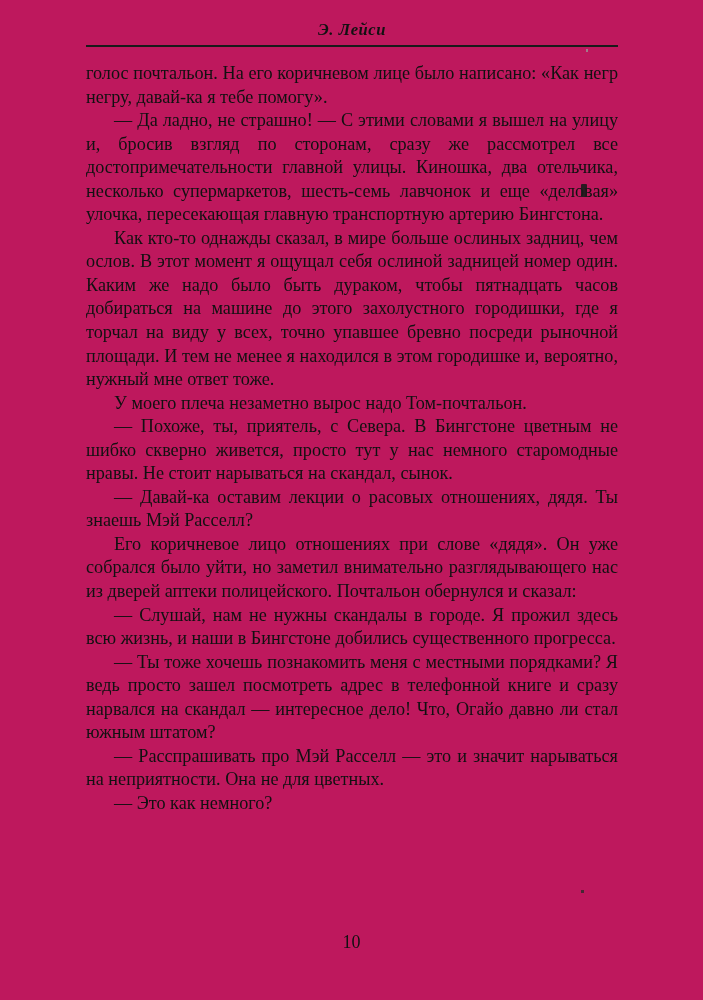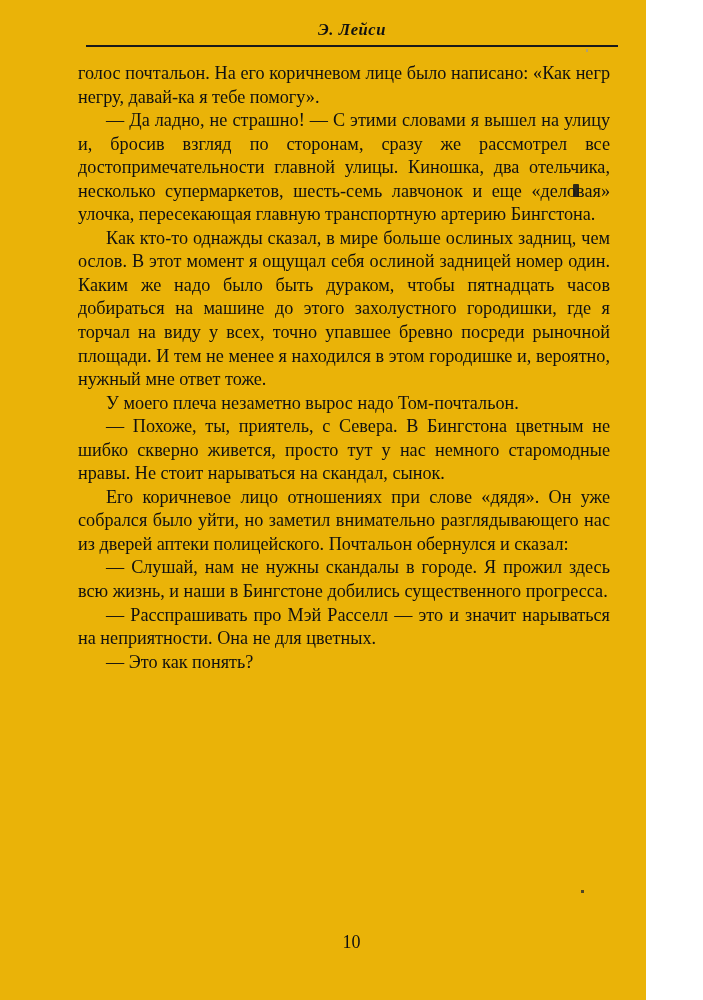--- a/index.html
+++ b/index.html
@@ -11,23 +11,23 @@
     width: 703px;
     height: 1000px;
     overflow: hidden;
     font-family: "Liberation Serif", "DejaVu Serif", serif;
     color: #111111;
     position: relative;
   }
 
   .page {
     position: relative;
-    width: 646px;
+    width: 703px;
     height: 1000px;
-    background: #eab308;
+    background: #be185d;
     box-sizing: border-box;
   }
 
   
   .running-head {
     position: absolute;
     left: 86px;
     top: 20px;
     width: 532px;
     text-align: center;
@@ -53,21 +53,21 @@
     top: 49px;
     width: 2px;
     height: 3px;
     background: #9a9a9a;
     opacity: .75;
   }
 
   
   .body-text {
     position: absolute;
-    left: 78px;
+    left: 86px;
     top: 62px;
     width: 532px;
   }
 
   .para {
     margin: 0;
     text-align: justify;
     text-justify: inter-word;
     font-size: 18.2px;
     line-height: 23.55px;
@@ -128,24 +128,26 @@
   <div class="running-head">Э. Лейси</div>
 
   <div class="head-rule"></div>
   <div class="head-speck"></div>
 
   <div class="body-text">
     <p class="para no-indent">голос почтальон. На его коричневом лице было написано: «Как негр негру, давай-ка я тебе помогу».</p>
     <p class="para">— Да ладно, не страшно! — С этими словами я вышел на улицу и, бросив взгляд по сторонам, сразу же рассмотрел все достопримечательности главной улицы. Киношка, два отельчика, несколько супермаркетов, шесть-семь лавчонок и еще <span class="ink-blot">«деловая»</span> улочка, пересекающая главную транспортную артерию Бингстона.</p>
     <p class="para">Как кто-то однажды сказал, в мире больше ослиных задниц, чем ослов. В этот момент я ощущал себя ослиной задницей номер один. Каким же надо было быть дураком, чтобы пятнадцать часов добираться на машине до этого захолустного городишки, где я торчал на виду у всех, точно упавшее бревно посреди рыночной площади. И тем не менее я находился в этом городишке и, вероятно, нужный мне ответ тоже.</p>
     <p class="para">У моего плеча незаметно вырос надо Том-почтальон.</p>
-    <p class="para">— Похоже, ты, приятель, с Севера. В Бингстона цветным не шибко скверно живется, просто тут у нас немного старомодные нравы. Не стоит нарываться на скандал, сынок.</p>
+    <p class="para">— Похоже, ты, приятель, с Севера. В Бингстоне цветным не шибко скверно живется, просто тут у нас немного старомодные нравы. Не стоит нарываться на скандал, сынок.</p>
+    <p class="para">— Давай-ка оставим лекции о расовых отношениях, дядя. Ты знаешь Мэй Расселл?</p>
     <p class="para">Его коричневое лицо отношениях при слове «дядя». Он уже собрался было уйти, но заметил внимательно разглядывающего нас из дверей аптеки полицейского. Почтальон обернулся и сказал:</p>
     <p class="para">— Слушай, нам не нужны скандалы в городе. Я прожил здесь всю жизнь, и наши в Бингстоне добились существенного прогресса.</p>
+    <p class="para">— Ты тоже хочешь познакомить меня с местными порядками? Я ведь просто зашел посмотреть адрес в телефонной книге и сразу нарвался на скандал — интересное дело! Что, Огайо давно ли стал южным штатом?</p>
     <p class="para">— Расспрашивать про Мэй Расселл — это и значит нарываться на неприятности. Она не для цветных.</p>
-    <p class="para">— Это как понять?</p>
+    <p class="para">— Это как немного?</p>
   </div>
 
   <div class="scan-speck"></div>
 
   <div class="folio">10</div>
 
 </div>
 
 </body></html>

